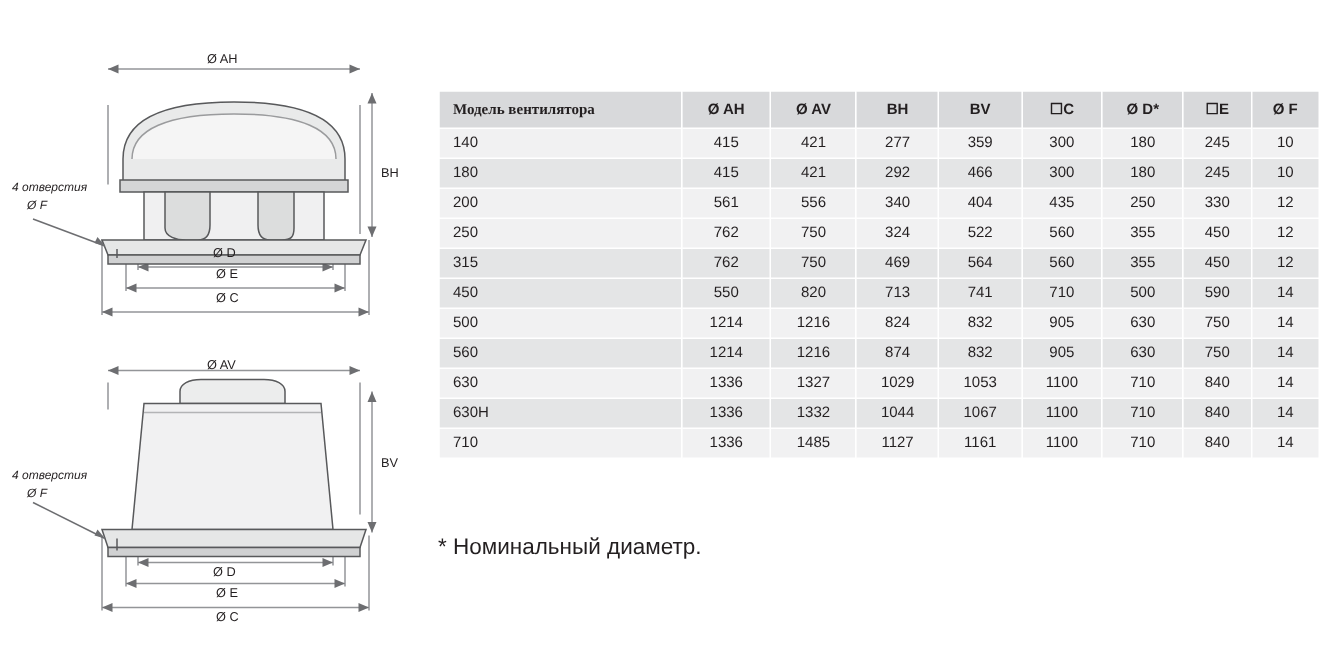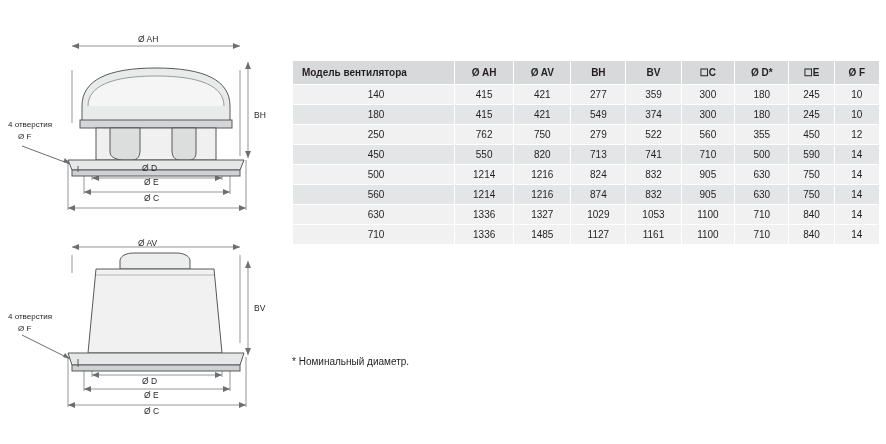--- a/index.html
+++ b/index.html
@@ -18,52 +18,52 @@
     position:absolute;left:0;top:0;width:278px;height:444px;
     background:#ffffff;
   }
   #title{
     position:absolute;left:4px;top:5px;
     font-size:12.5px;font-weight:bold;letter-spacing:.2px;
     color:#231f20;
   }
 
   .dimtext{position:absolute;font-size:8.5px;color:#231f20;white-space:nowrap;}
-  .note{position:absolute;font-size:8px;color:#231f20;white-space:nowrap;line-height:1.25;}
+  .note{position:absolute;font-size:8px;color:#231f20;white-space:nowrap;line-height:1.25;font-style:italic;}
 
   
   #tablewrap{
     position:absolute;left:292px;top:60px;width:588px;
   }
   table{border-collapse:collapse;width:588px;font-size:10px;}
   thead th{
     background:#d8d9db;
     color:#231f20;
     font-weight:bold;
     font-size:10px;
     padding:6px 4px;
     border:1px solid #ffffff;
     text-align:center;
     white-space:nowrap;
   }
-  thead th.first{text-align:left;padding-left:9px;width:148px;}
+  thead th.first{text-align:left;padding-left:9px;width:148px;font-family:Liberation Serif, serif;}
   tbody td{
     padding:4px 4px;
     border:1px solid #ffffff;
     text-align:center;
     font-size:10px;
     color:#231f20;
     white-space:nowrap;
   }
-  tbody td.first{text-align:center;padding-left:9px;}
+  tbody td.first{text-align:left;padding-left:9px;}
   tbody tr.odd td{background:#f1f1f2;}
   tbody tr.even td{background:#e4e5e6;}
   #footnote{
     position:absolute;left:292px;top:356px;
-    font-size:10px;color:#231f20;
+    font-size:15px;color:#231f20;
   }
   .divider{position:absolute;left:278px;top:0;width:1px;height:444px;background:#ffffff;}
 </style>
 </head>
 <body>
 
 <div id="page">
 
   <div id="title">РАЗМЕРЫ (мм)</div>
 
@@ -204,33 +204,55 @@
             <td>359</td>
             <td>300</td>
             <td>180</td>
             <td>245</td>
             <td>10</td>
           </tr>
           <tr class="even">
             <td class="first">180</td>
             <td>415</td>
             <td>421</td>
-            <td>549</td>
-            <td>374</td>
+            <td>292</td>
+            <td>466</td>
             <td>300</td>
             <td>180</td>
             <td>245</td>
             <td>10</td>
           </tr>
           <tr class="odd">
+            <td class="first">200</td>
+            <td>561</td>
+            <td>556</td>
+            <td>340</td>
+            <td>404</td>
+            <td>435</td>
+            <td>250</td>
+            <td>330</td>
+            <td>12</td>
+          </tr>
+          <tr class="odd">
             <td class="first">250</td>
             <td>762</td>
             <td>750</td>
-            <td>279</td>
+            <td>324</td>
             <td>522</td>
+            <td>560</td>
+            <td>355</td>
+            <td>450</td>
+            <td>12</td>
+          </tr>
+          <tr class="even">
+            <td class="first">315</td>
+            <td>762</td>
+            <td>750</td>
+            <td>469</td>
+            <td>564</td>
             <td>560</td>
             <td>355</td>
             <td>450</td>
             <td>12</td>
           </tr>
           <tr class="even">
             <td class="first">450</td>
             <td>550</td>
             <td>820</td>
             <td>713</td>
@@ -266,20 +288,31 @@
             <td class="first">630</td>
             <td>1336</td>
             <td>1327</td>
             <td>1029</td>
             <td>1053</td>
             <td>1100</td>
             <td>710</td>
             <td>840</td>
             <td>14</td>
           </tr>
+          <tr class="even">
+            <td class="first">630H</td>
+            <td>1336</td>
+            <td>1332</td>
+            <td>1044</td>
+            <td>1067</td>
+            <td>1100</td>
+            <td>710</td>
+            <td>840</td>
+            <td>14</td>
+          </tr>
           <tr class="odd">
             <td class="first">710</td>
             <td>1336</td>
             <td>1485</td>
             <td>1127</td>
             <td>1161</td>
             <td>1100</td>
             <td>710</td>
             <td>840</td>
             <td>14</td>

